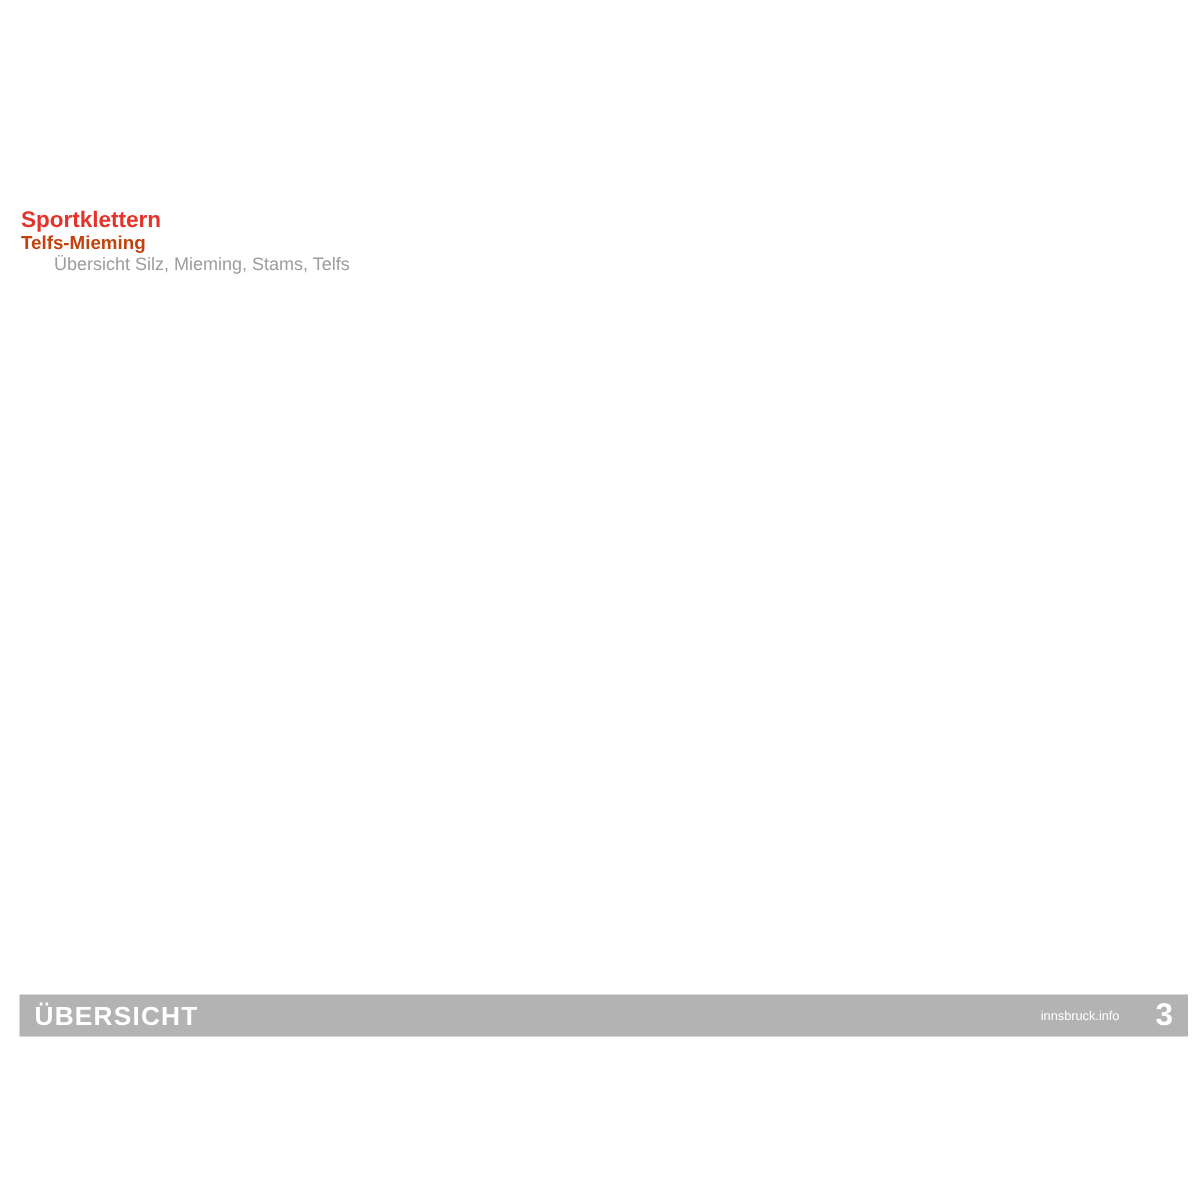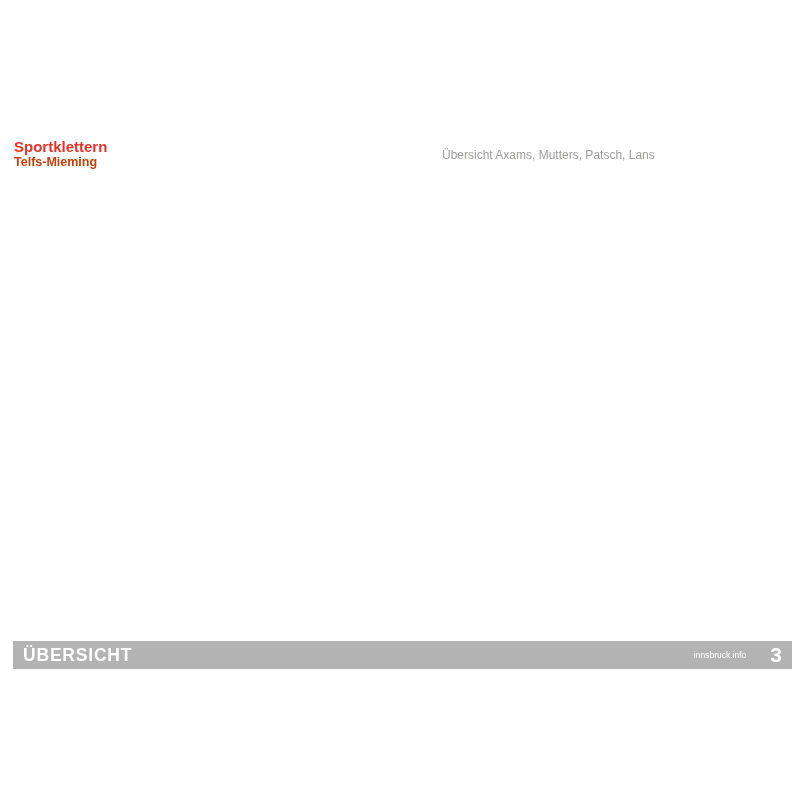--- a/index.html
+++ b/index.html
@@ -19,46 +19,46 @@
 
   .row { display:flex; align-items:baseline; font-size:12px; line-height:13.4px;
     white-space:nowrap; }
   .row .num  { flex:0 0 22px; font-weight:bold; }
   .row .title{ flex:0 0 auto; font-weight:bold; }
   .row .page { flex:0 0 auto; min-width:18px; margin-left:2px; text-align:right;
     font-weight:bold; color:#1a1a1a; }
 
   .row.gray .num, .row.gray .title, .row.gray .page { color:var(--gray); font-weight:normal; }
 
-  .footer { position:absolute; left:13px; top:641px; width:779px; height:28px;
+  .footer { position:absolute; left:13px; top:663px; width:779px; height:28px;
     background:var(--bar); display:flex; align-items:center; padding:0 10px;justify-content:flex-end; }
   .footer-title { flex:1 1 auto; color:#ffffff; font-size:17.5px; font-weight:bold;
     letter-spacing:0.8px; }
   .footer-site { color:#ffffff; font-size:8.5px; margin-right:24px; }
   .footer-page { color:#ffffff; font-size:21px; font-weight:bold; line-height:28px; }
 </style>
 </head>
 <body>
 
 <div class="page">
   <div class="col col-left">
       <div class="section-title red">Sportklettern</div>
       <div class="subhead ">Telfs-Mieming</div>
       <div class="rows">
         <div class="row gray">
           <span class="num"></span>
+          <span class="title">Übersicht Silz, Mieming, Stams, Telfs</span>
           <span class="page">6</span>
         </div>
       </div>
     </div>
   <div class="col col-right">
       <div class="rows">
         <div class="row gray">
           <span class="num"></span>
-          <span class="title">Übersicht Axams, Mutters, Patsch, Lans</span>
           <span class="page">160</span>
         </div>
       </div>
     </div>
 
   <div class="footer">
     <span class="footer-title">ÜBERSICHT</span>
     <span class="footer-site">innsbruck.info</span>
     <span class="footer-page">3</span>
   </div>

